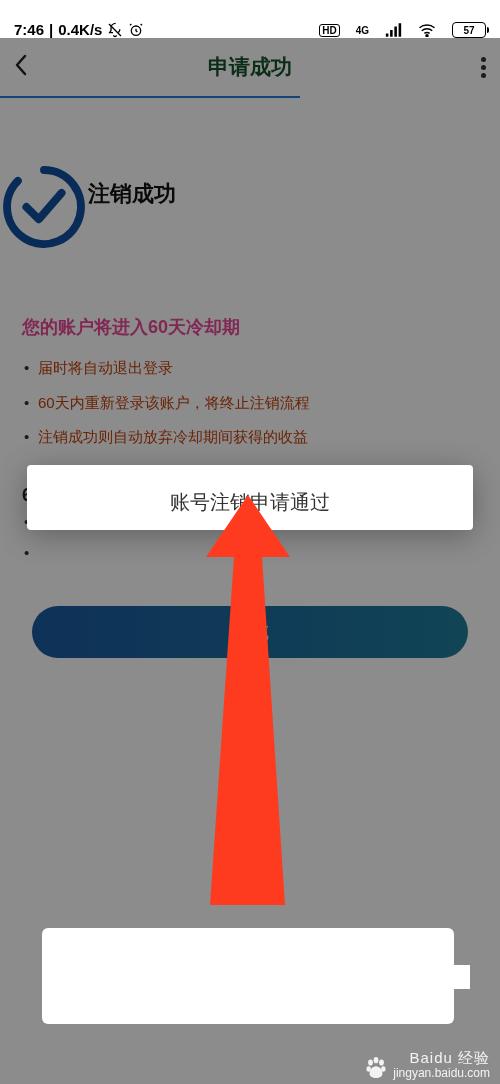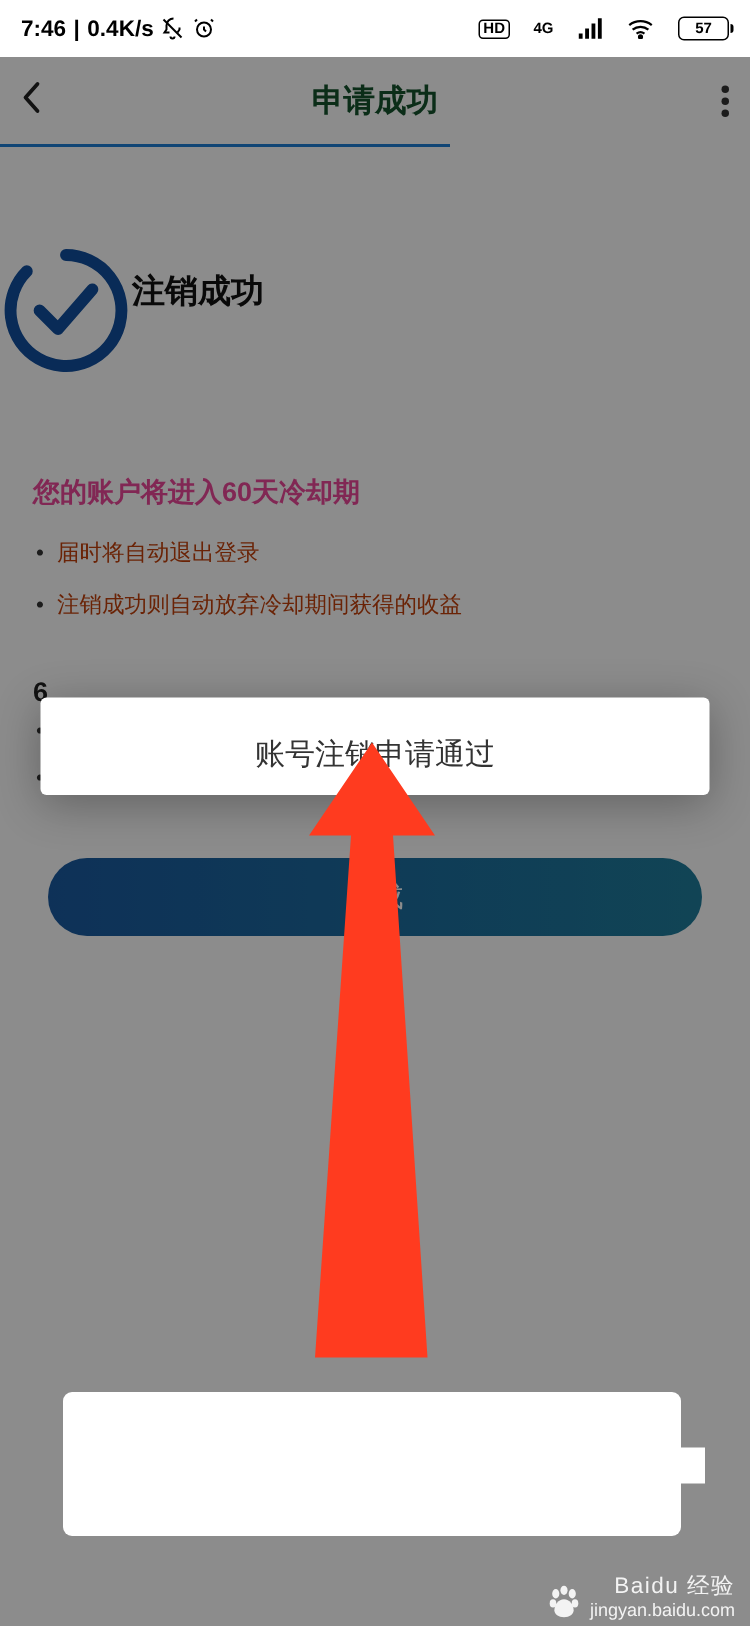--- a/index.html
+++ b/index.html
@@ -1,19 +1,19 @@
 <!DOCTYPE html>
 <html><head>
   <meta charset="utf-8">
   <style>
     * { margin:0; padding:0; box-sizing:border-box; font-family:-apple-system,"PingFang SC","Microsoft YaHei",sans-serif; }
     body { width:500px; height:1084px; background:#fff; position:relative; overflow:hidden; }
 
     
-    .status-bar { height:38px; background:#fff; display:flex; align-items:center; justify-content:space-between; padding:0 14px; font-size:15px; font-weight:600; color:#000; }
+    .status-bar { height:38px; background:#fff; display:flex; align-items:flex-end; justify-content:space-between; padding:0 14px; font-size:15px; font-weight:600; color:#000; }
     .status-left { display:flex; align-items:center; gap:5px; }
     .status-right { display:flex; align-items:center; gap:16px;padding-left:15px; }
     .status-ico svg { display:block; }
     .battery-box { display:flex; align-items:center; border:1.5px solid #000; border-radius:4px; height:16px; width:34px; position:relative; padding:0 1px; }
     .battery-box::after { content:""; position:absolute; right:-4px; top:4px; width:2.5px; height:6px; background:#000; border-radius:0 2px 2px 0; }
     .battery-text { font-size:10px; margin:auto; font-weight:600; }
 
     
     .title-bar { height:58px; display:flex; align-items:center; padding:0 14px; position:relative; }
     .back-chevron { font-size:26px; color:#222; }
@@ -132,20 +132,21 @@
       <path d="M30 50 l14 14 l26 -30" fill="none" stroke="#114f9e" stroke-width="9" stroke-linecap="round" stroke-linejoin="round"></path>
     </svg>
   </span>
   <div class="success-heading">注销成功</div>
 </div>
 
 <div class="info-section">
   <div class="info-heading">您的账户将进入60天冷却期</div>
   <ul class="bullet-list">
     <li>届时将自动退出登录</li>
+    <li>60天内重新登录该账户，将终止注销流程</li>
     <li>注销成功则自动放弃冷却期间获得的收益</li>
   </ul>
 </div>
 
 <div class="section-gap"></div>
 <div class="partial-heading">6</div>
 <div class="hidden-lines">
   <div>&nbsp;</div>
     <div>&nbsp;</div>
 </div>

